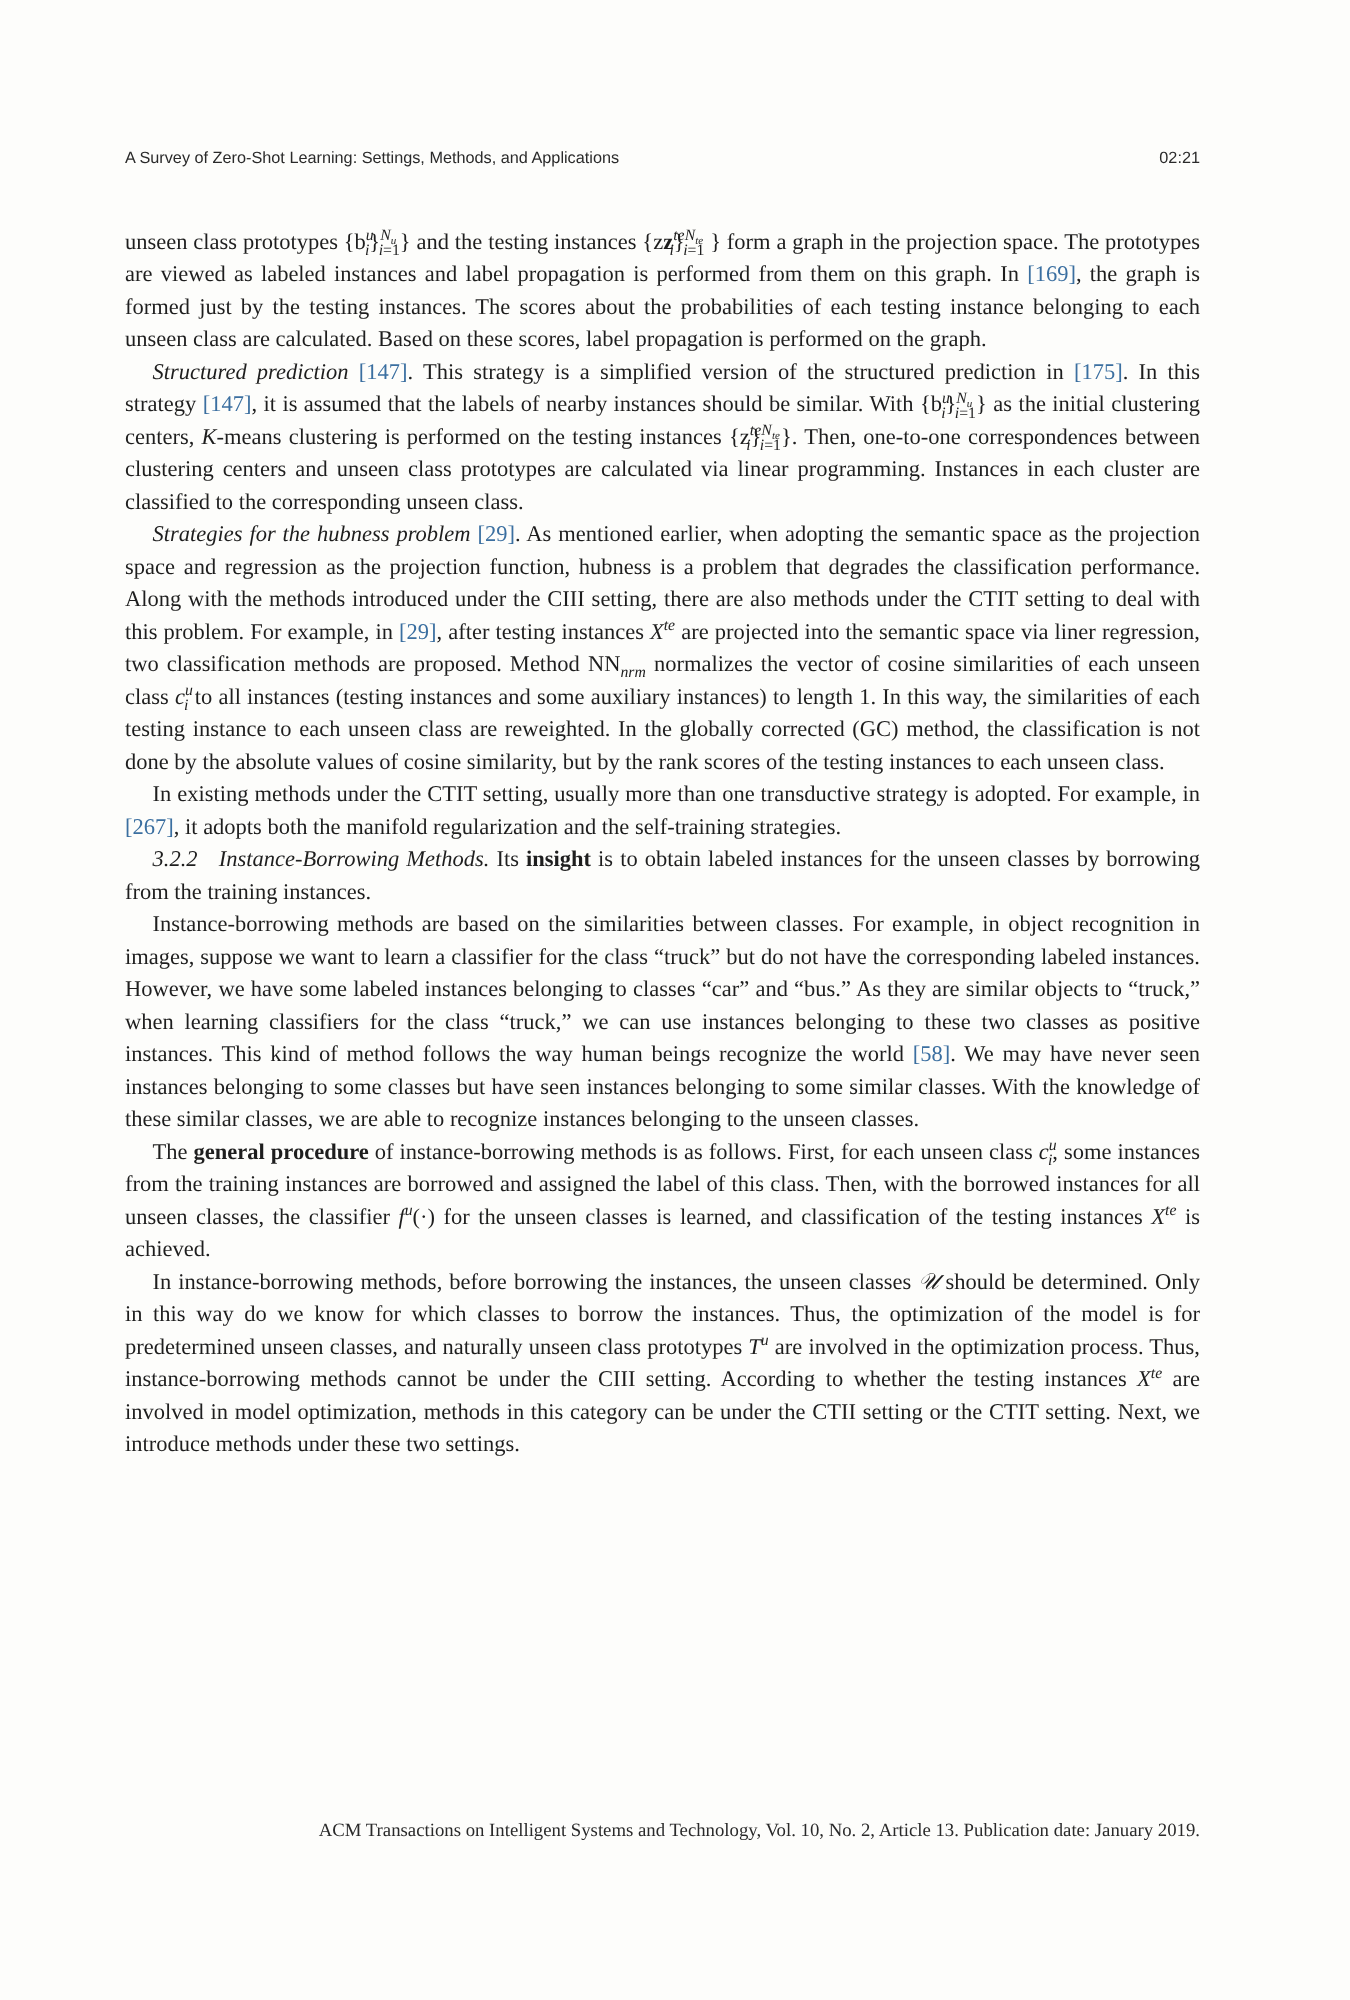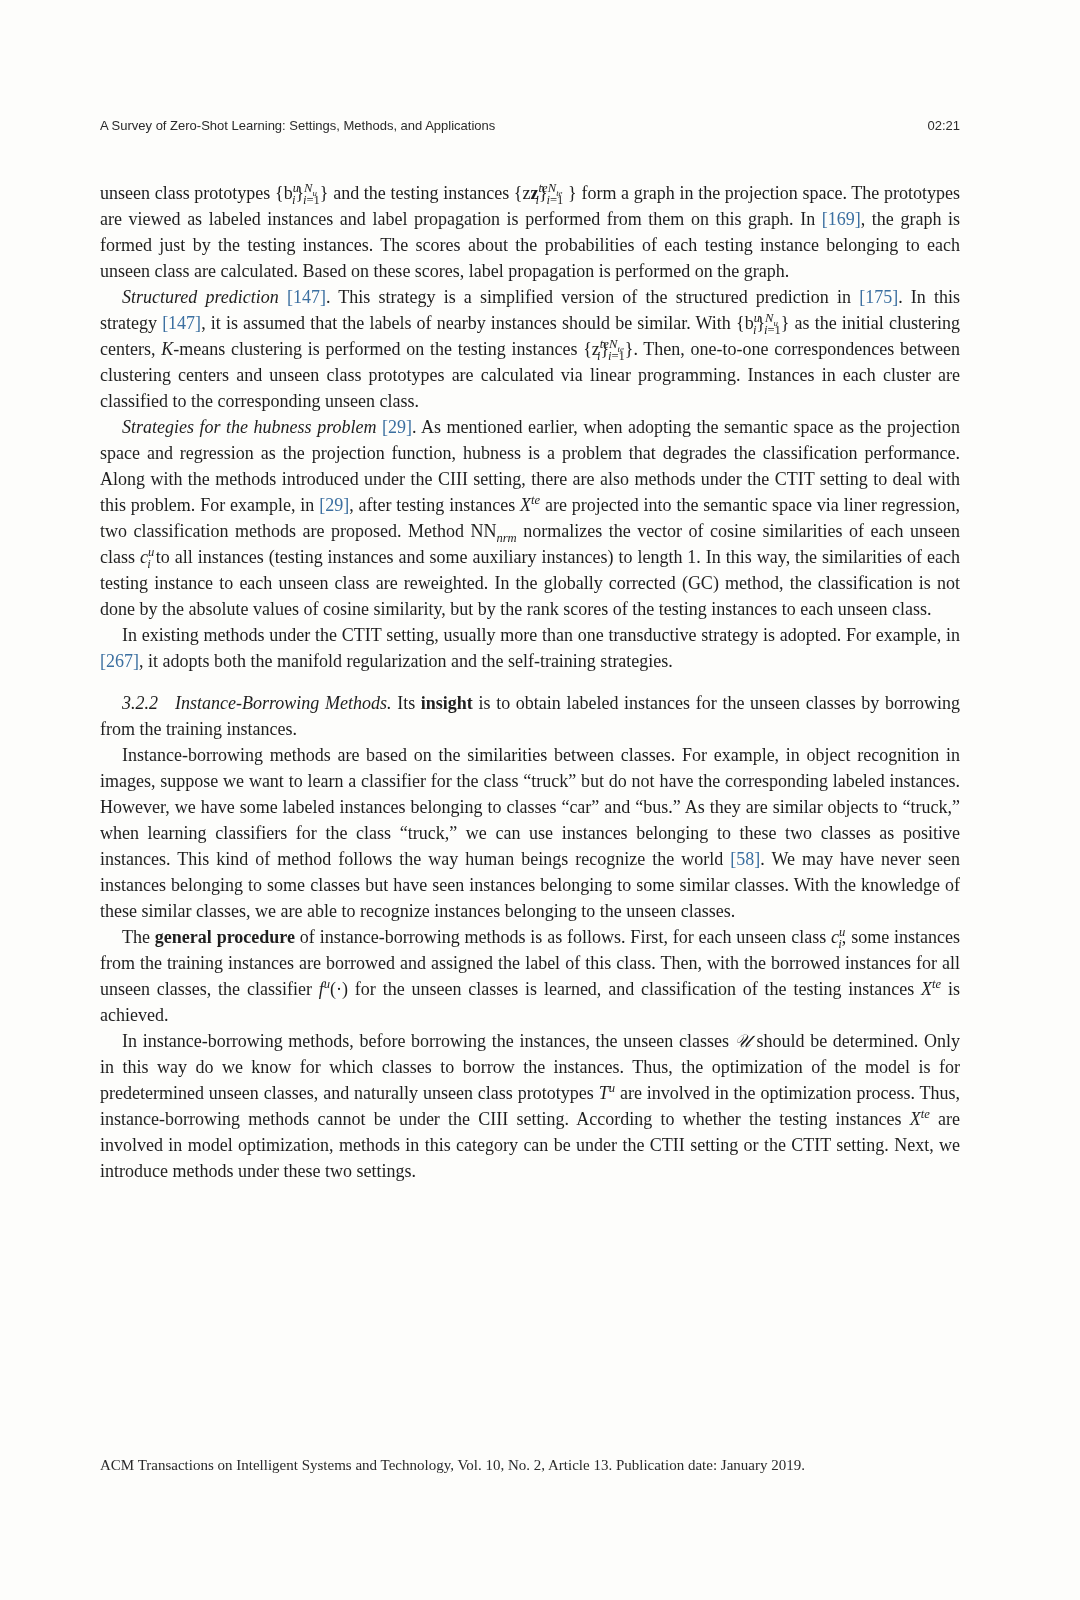--- a/index.html
+++ b/index.html
@@ -5,26 +5,26 @@
   html, body { margin: 0; padding: 0; background: #fdfdfb; }
   body { width: 1080px; height: 1600px; position: relative; overflow: hidden;
          font-family: "Liberation Serif", "DejaVu Serif", serif; color: #1e1e1e; }
   .header { position: absolute; top: 118px; left: 100px; width: 860px; display: flex;
             justify-content: space-between; font-family: "Liberation Sans", "DejaVu Sans", sans-serif;
             font-size: 13px; color: #2a2a2a; }
   .body { position: absolute; top: 180px; left: 100px; width: 860px; font-size: 18px;
           line-height: 26px; text-align: justify; }
   .body p { margin: 0; text-indent: 22px; }
   .body p.noindent { text-indent: 0; }
-  .body p.section { margin-top: 16px; font-family: Liberation Serif, serif; }
+  .body p.section { margin-top: 0; font-family: Liberation Serif, serif; }
   .cite { color: #3b6fa0; }
   i { font-style: italic; }
   b { font-weight: bold; }
   sub, sup { font-size: 70%; line-height: 0; }
-  .footer { position: absolute; top: 1457px; left: 100px; width: 860px; 
+  .footer { position: absolute; top: 1457px; left: 100px; width: 860px; text-align: right;
             font-size: 15px; color: #2a2a2a; }
 </style>
 </head>
 <body>
 
 <div class="header">
   <span>A Survey of Zero-Shot Learning: Settings, Methods, and Applications</span>
   <span>02:21</span>
 </div>
 

